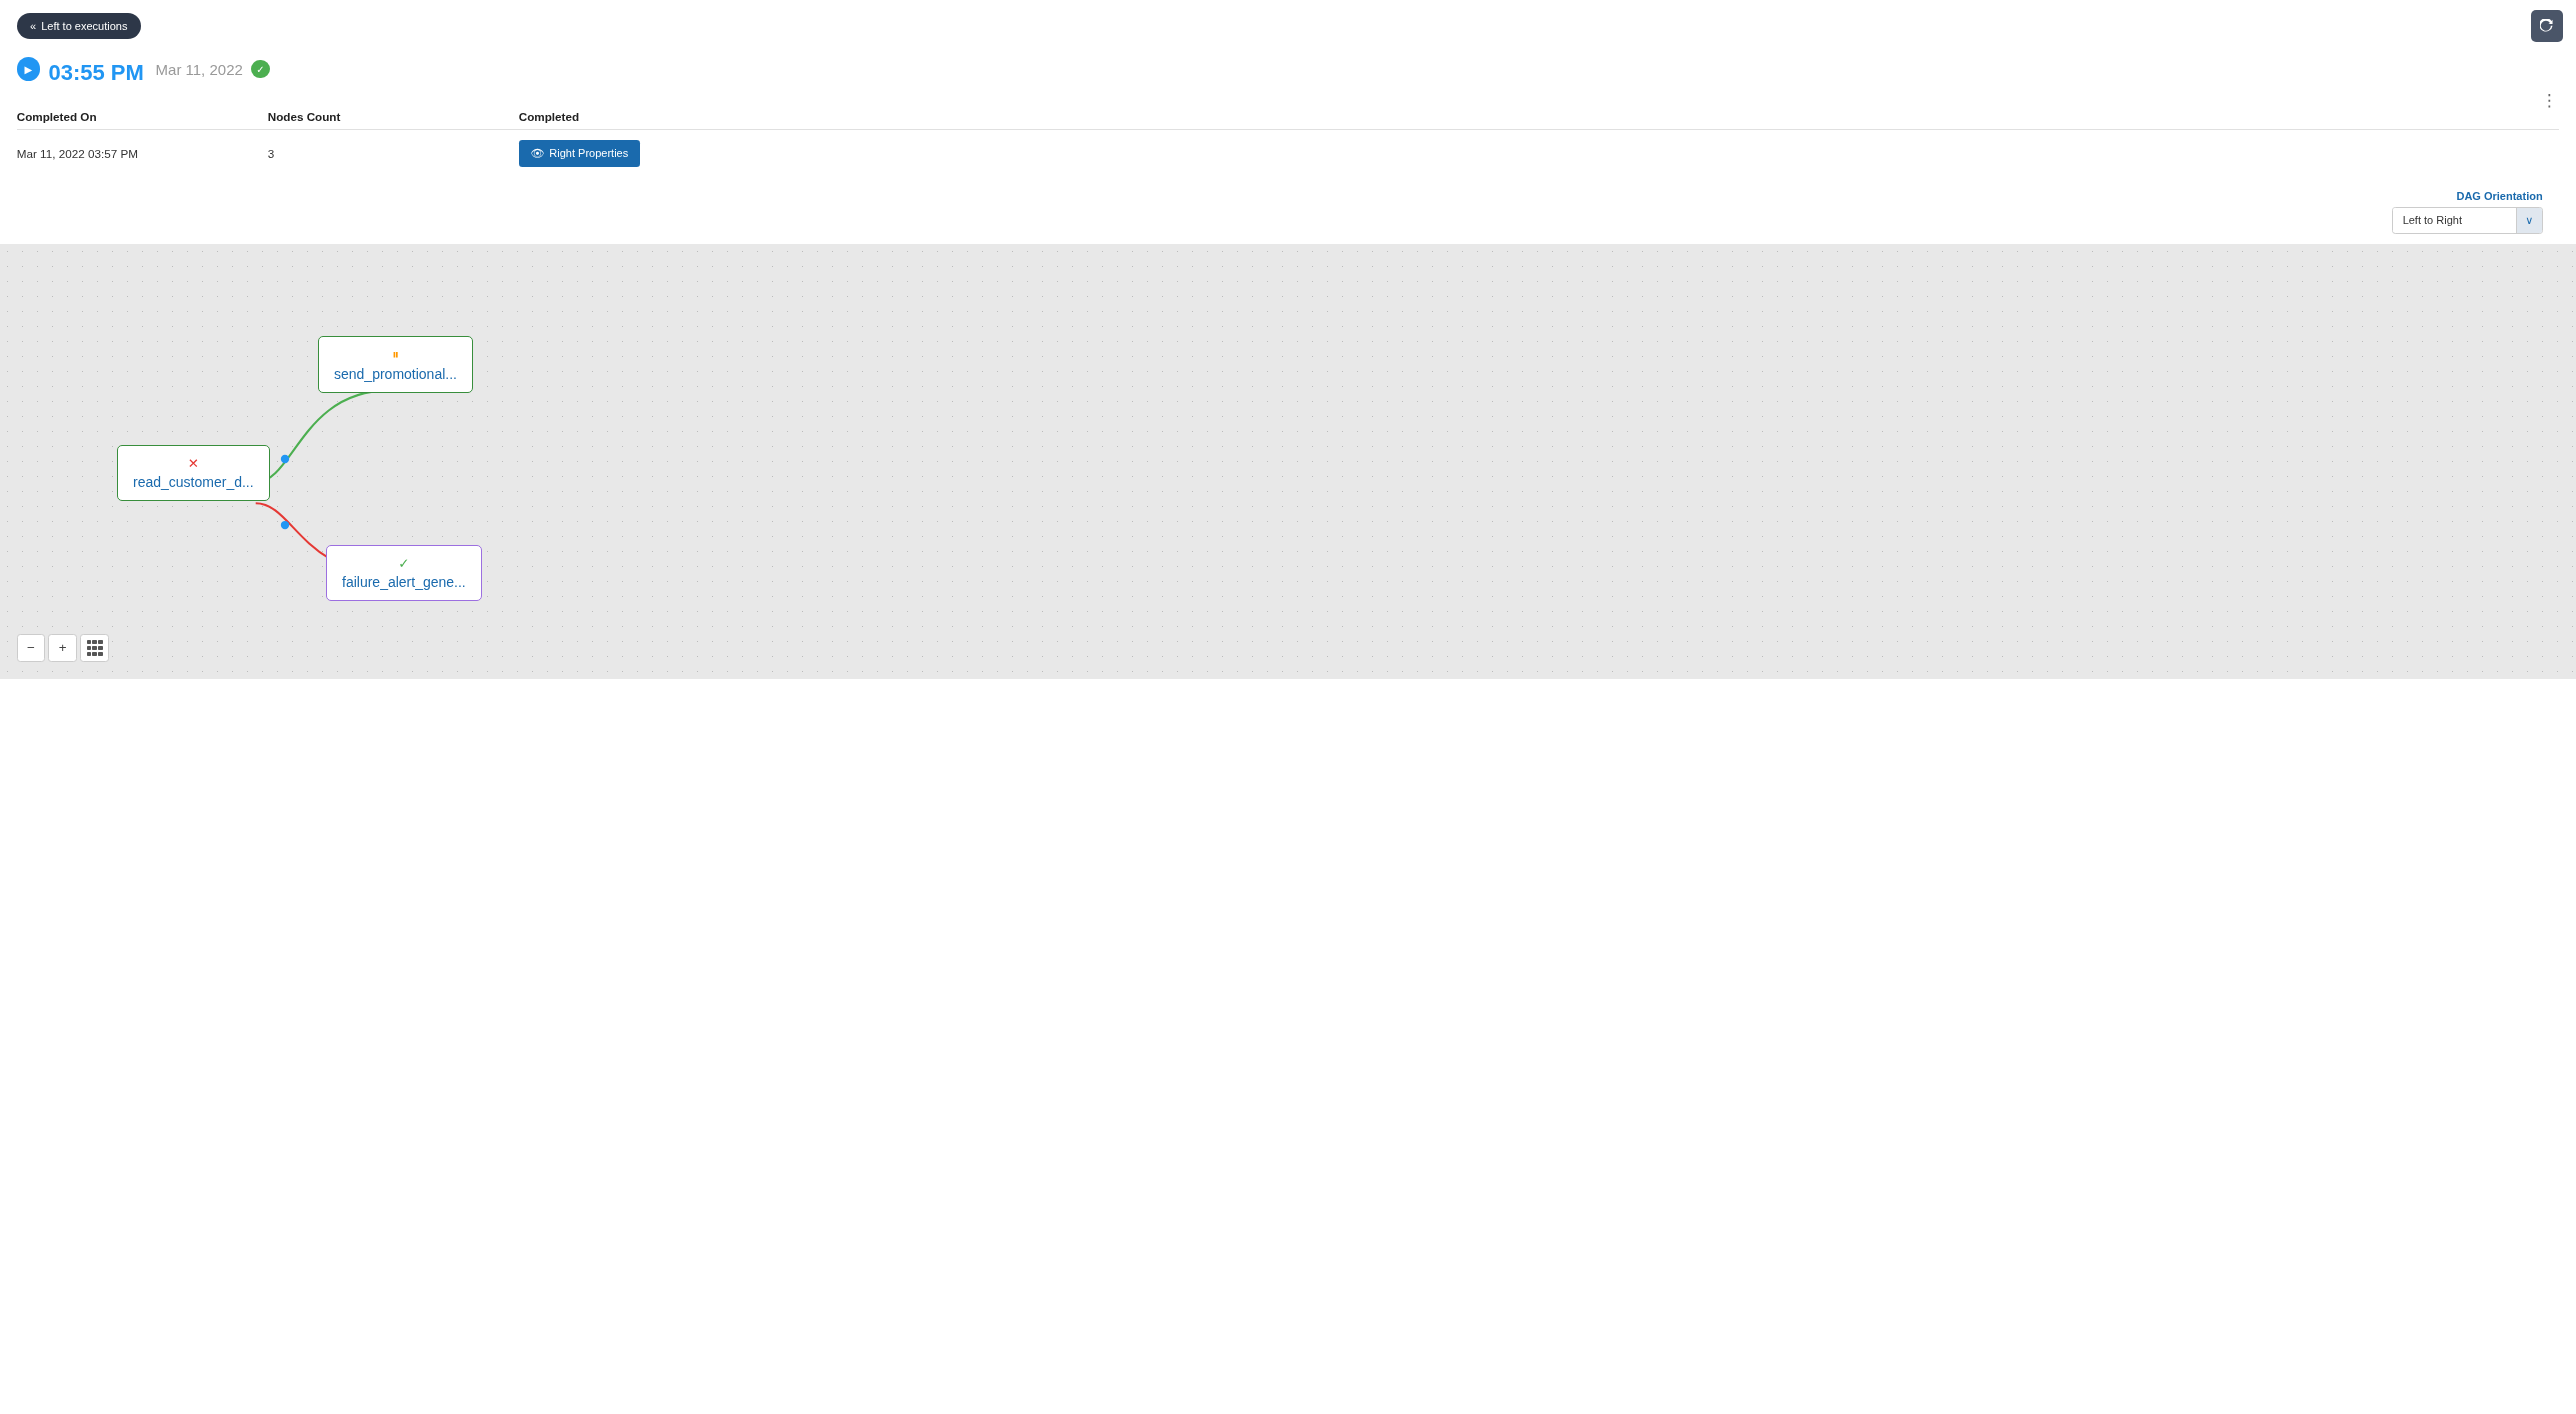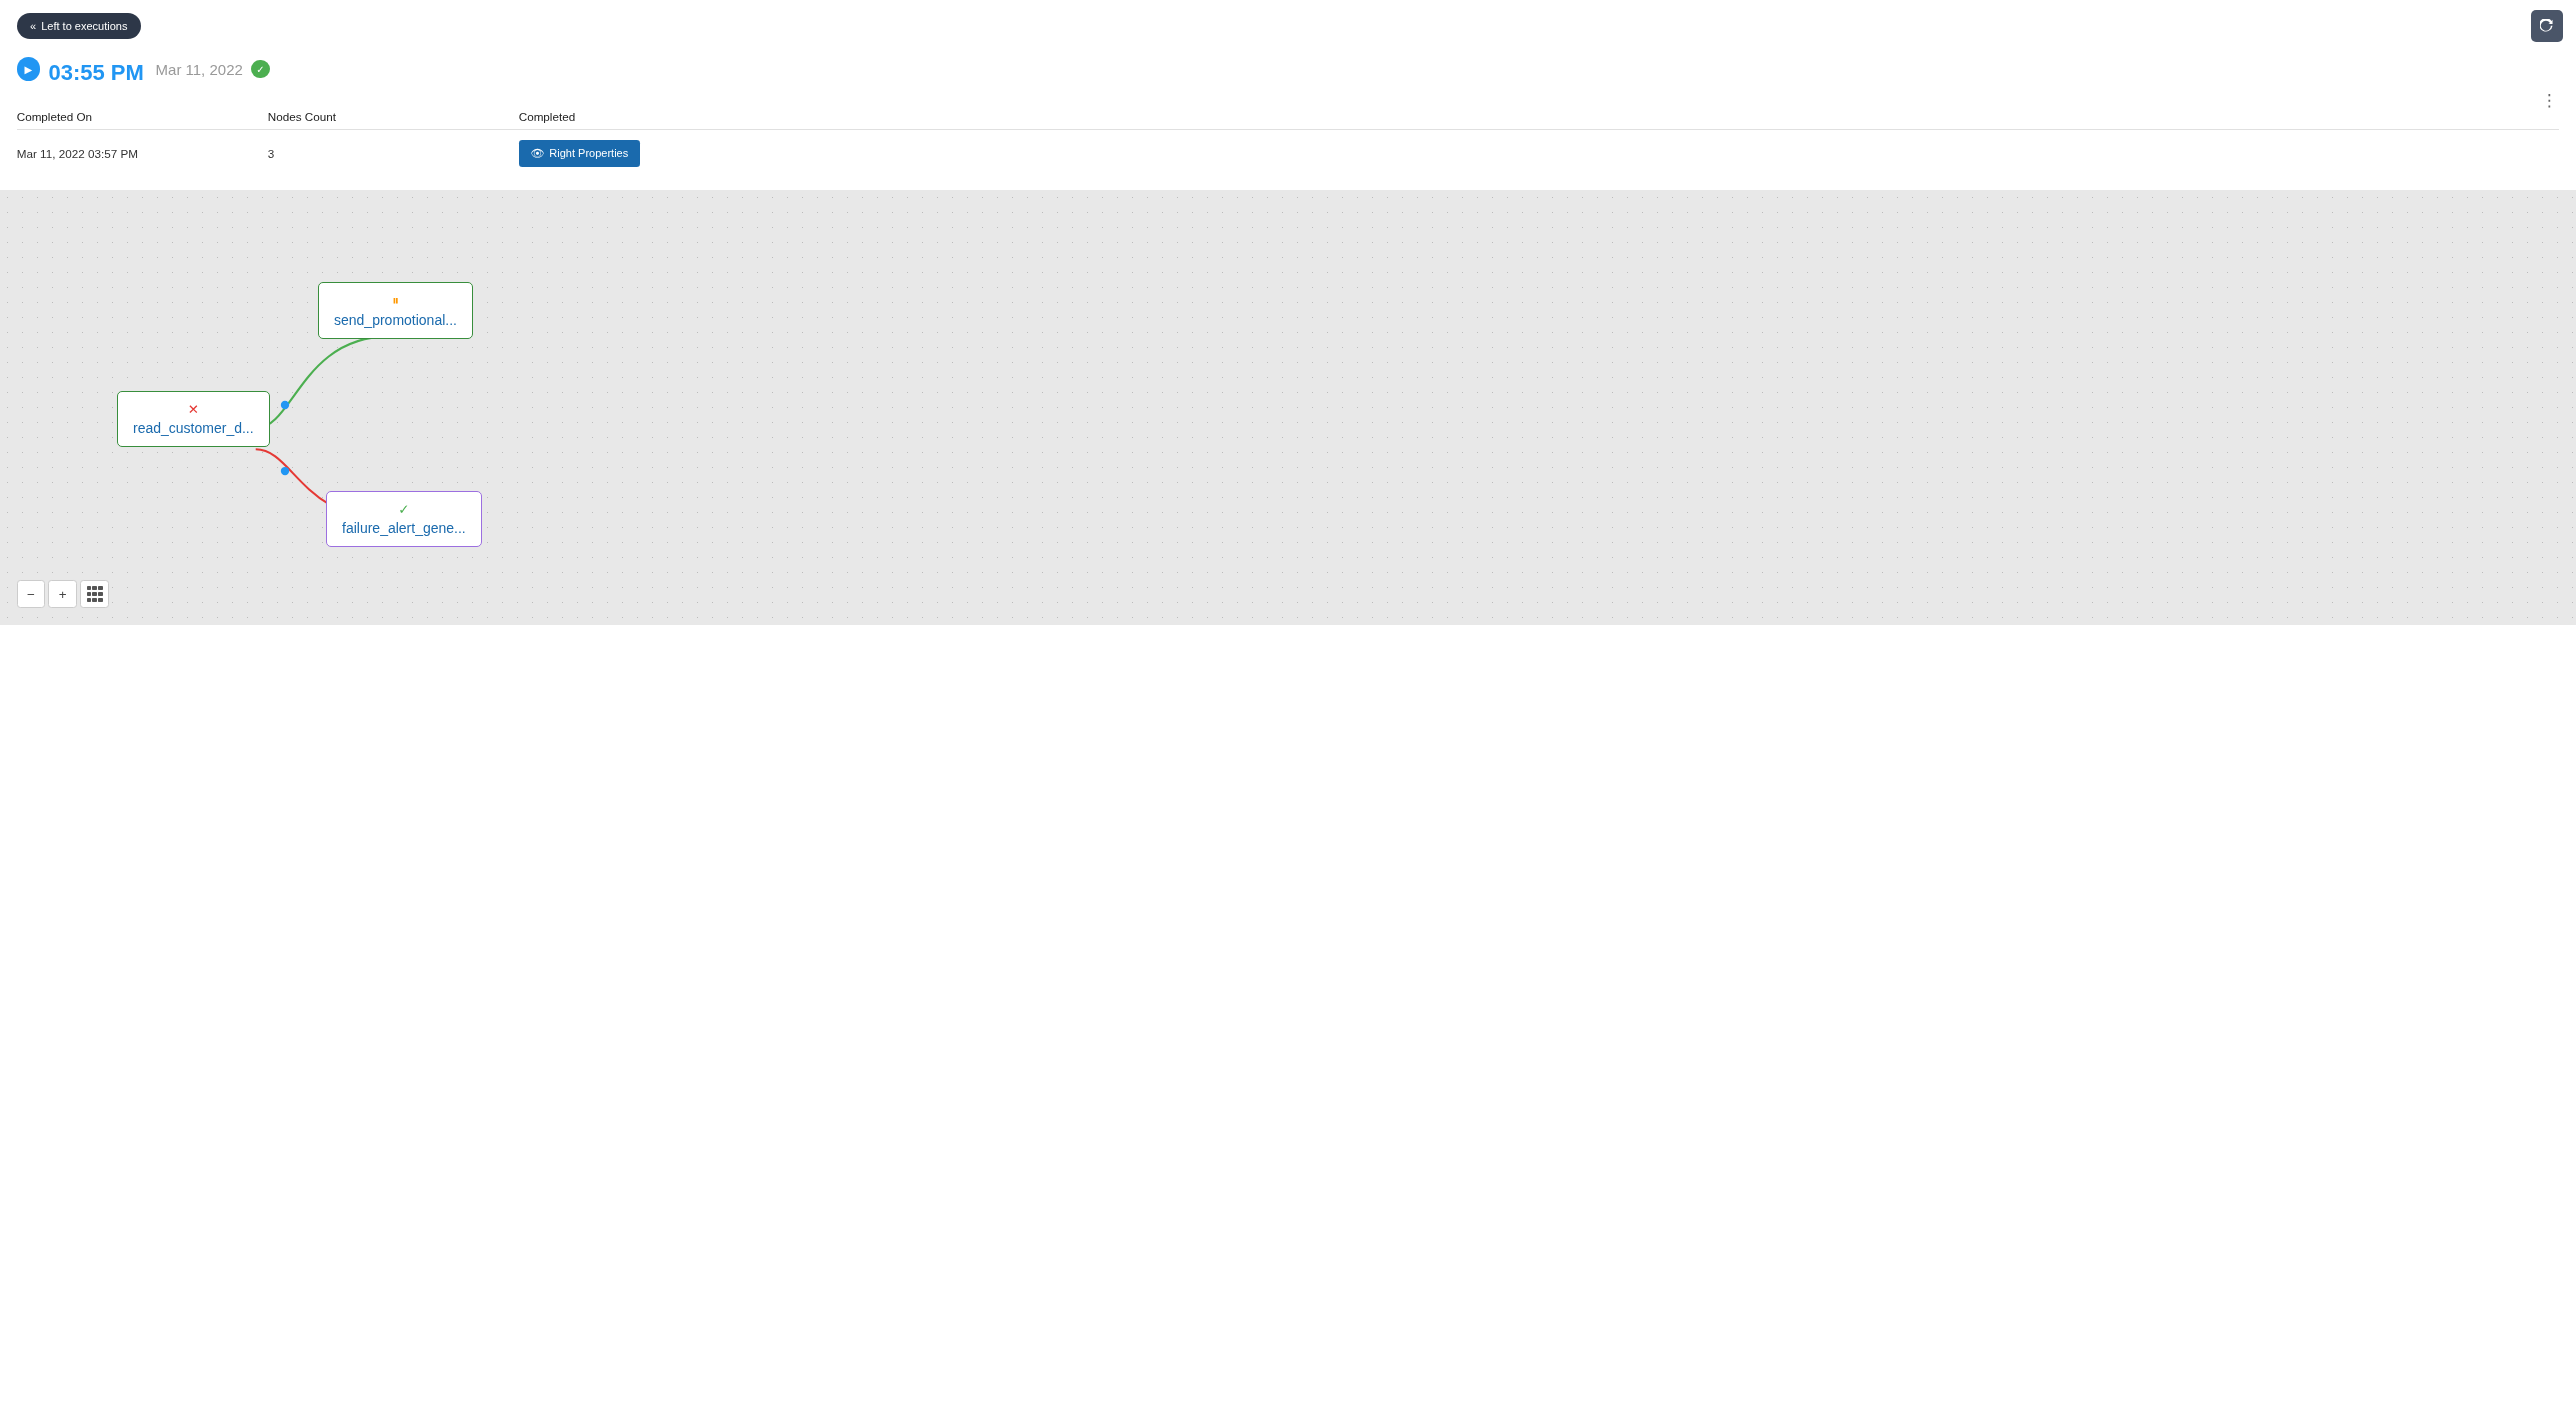--- a/index.html
+++ b/index.html
@@ -100,21 +100,21 @@
       letter-spacing: 1.7px;
     }
     
     .info-table {
       width: 100%;
       border-collapse: collapse;
       margin-bottom: 13.4px;
     }
     .info-table th {
       text-align: left;
-      font-weight: 400;
+      font-weight: 700;
       font-size: 11.7px;
       color: #222;
       padding: 6.7px 10px 6.7px 0;
       border-bottom: 0.8px solid #e0e0e0;
     }
     .info-table td {
       padding: 10px 10px 10px 0;
       color: #333;
       font-size: 11.7px;
     }
@@ -289,20 +289,27 @@
             <button class="view-props-btn">
               <span>👁</span>
               <span>Right Properties</span>
             </button>
           </td>
         </tr>
       </tbody>
     </table>
 
     
+    <div class="dag-orientation-section">
+      <div class="dag-orientation-label">DAG Orientation</div>
+      <div class="dag-orientation-select">
+        <div class="dag-orientation-value">Left to Right</div>
+        <div class="dag-orientation-arrow">∨</div>
+      </div>
+    </div>
   </div>
 
   <div class="dag-canvas">
 
     <svg class="dag-svg" viewBox="0 0 3078 520" width="2576" height="435">
 
       <path d="M 305 285 C 350 285, 360 175, 465 175" stroke="#4CAF50" stroke-width="2.5" fill="none"></path>
 
       <circle cx="340" cy="257" r="5" fill="#2196F3"></circle>
 

